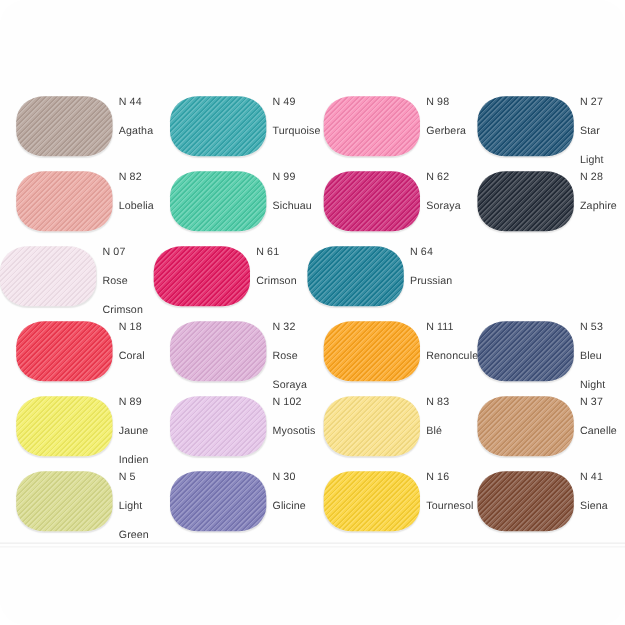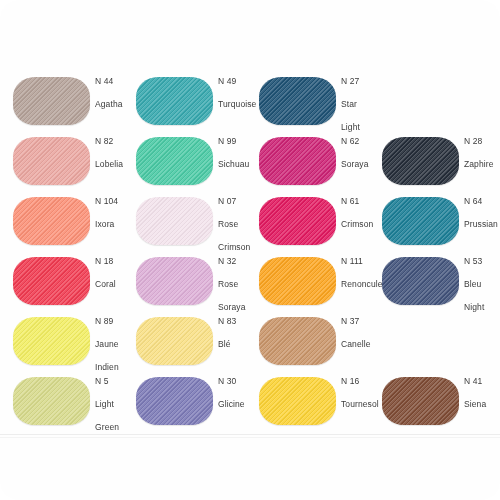--- a/index.html
+++ b/index.html
@@ -113,20 +113,27 @@
             <div class="swatch-name">Agatha</div>
           </div>
         </div>
         <div class="swatch-cell col-1">
           <div class="swatch-chip" style="background: rgb(53, 167, 173);"></div>
           <div class="swatch-label">
             <div class="swatch-code">N 49</div>
             <div class="swatch-name">Turquoise</div>
           </div>
         </div>
+        <div class="swatch-cell col-2">
+          <div class="swatch-chip" style="background: rgb(249, 140, 182);"></div>
+          <div class="swatch-label">
+            <div class="swatch-code">N 98</div>
+            <div class="swatch-name">Gerbera</div>
+          </div>
+        </div>
         <div class="swatch-cell col-3">
           <div class="swatch-chip" style="background: rgb(29, 81, 116);"></div>
           <div class="swatch-label">
             <div class="swatch-code">N 27</div>
             <div class="swatch-name">Star</div>
             <div class="swatch-name">Light</div>
           </div>
         </div>
       </div>
       <div class="swatch-row">
@@ -153,27 +160,20 @@
         </div>
         <div class="swatch-cell col-3">
           <div class="swatch-chip" style="background: rgb(36, 44, 56);"></div>
           <div class="swatch-label">
             <div class="swatch-code">N 28</div>
             <div class="swatch-name">Zaphire</div>
           </div>
         </div>
       </div>
       <div class="swatch-row">
-        <div class="swatch-cell col-0">
-          <div class="swatch-chip" style="background: rgb(251, 144, 118);"></div>
-          <div class="swatch-label">
-            <div class="swatch-code">N 104</div>
-            <div class="swatch-name">Ixora</div>
-          </div>
-        </div>
         <div class="swatch-cell col-1">
           <div class="swatch-chip" style="background: rgb(243, 227, 236);"></div>
           <div class="swatch-label">
             <div class="swatch-code">N 07</div>
             <div class="swatch-name">Rose</div>
             <div class="swatch-name">Crimson</div>
           </div>
         </div>
         <div class="swatch-cell col-2">
           <div class="swatch-chip" style="background: rgb(225, 24, 95);"></div>
@@ -222,20 +222,27 @@
           </div>
         </div>
       </div>
       <div class="swatch-row">
         <div class="swatch-cell col-0">
           <div class="swatch-chip" style="background: rgb(242, 238, 99);"></div>
           <div class="swatch-label">
             <div class="swatch-code">N 89</div>
             <div class="swatch-name">Jaune</div>
             <div class="swatch-name">Indien</div>
+          </div>
+        </div>
+        <div class="swatch-cell col-1">
+          <div class="swatch-chip" style="background: rgb(228, 195, 232);"></div>
+          <div class="swatch-label">
+            <div class="swatch-code">N 102</div>
+            <div class="swatch-name">Myosotis</div>
           </div>
         </div>
         <div class="swatch-cell col-2">
           <div class="swatch-chip" style="background: rgb(249, 224, 133);"></div>
           <div class="swatch-label">
             <div class="swatch-code">N 83</div>
             <div class="swatch-name">Blé</div>
           </div>
         </div>
         <div class="swatch-cell col-3">

